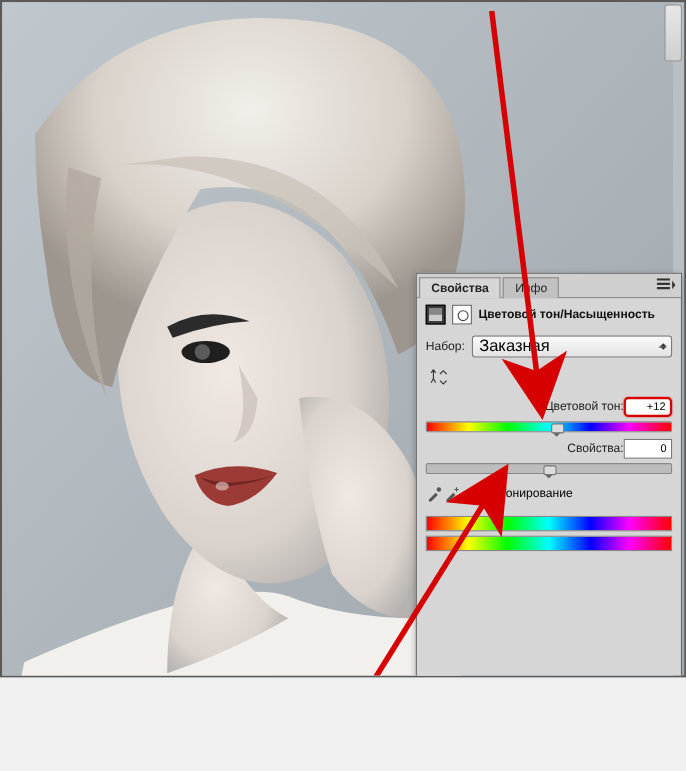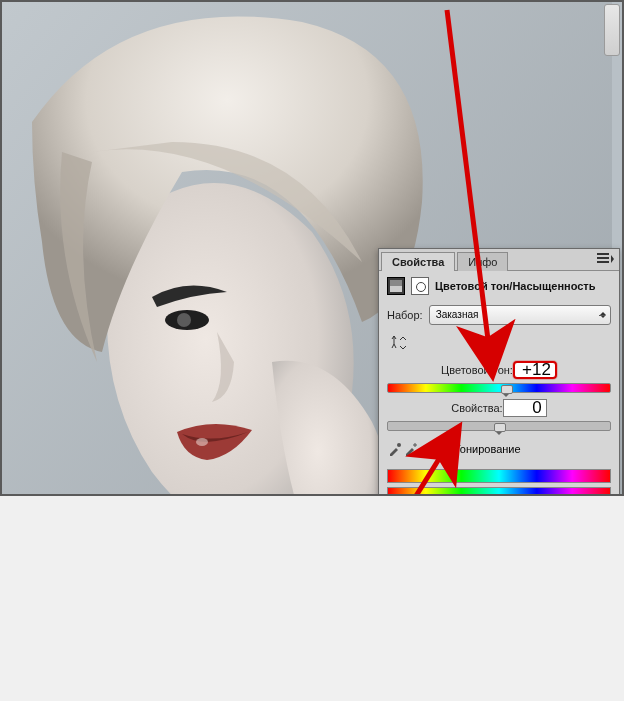--- a/index.html
+++ b/index.html
@@ -1,17 +1,17 @@
 <!DOCTYPE html>
 <html><head>
 <meta charset="utf-8">
 <style>
   * { box-sizing: border-box; margin: 0; padding: 0; }
   body { font-family: Tahoma, Arial, sans-serif; font-size: 11px; background: #f0f0f0; }
-  .stage { position: relative; width: 624px; height: 496px; border: 2px solid #5a5a5a; overflow: hidden; background: #b8c0c6; }
+  .stage { position: relative; width: 624px; height: 616px; border: 2px solid #5a5a5a; overflow: hidden; background: #b8c0c6; }
 
   
   .canvas {
     position: absolute; left: 0; top: 0; width: 610px; height: 697px;
     background: linear-gradient(135deg, #bcc3c8 0%, #a8b0b6 100%);
     overflow: hidden;
   }
   .scrollbar-v {
     position: absolute; right: 2px; top: 2px; width: 16px; height: 52px;
     background: linear-gradient(#e7e7e7,#cfcfcf); border: 1px solid #9a9a9a; border-radius: 3px;
@@ -54,43 +54,43 @@
   .mask-box::after {
     content: ""; position: absolute; left: 4px; top: 4px; width: 8px; height: 8px; border: 1px solid #444; border-radius: 50%;
   }
   .header-title { font-weight: bold; color: #111; }
 
   .row { display: flex; align-items: center; padding: 4px 8px; gap: 6px; }
   .label { color: #222; flex: 0 0 auto; }
   .select {
     flex: 1; height: 20px; background: linear-gradient(#fafafa,#e3e3e3);
     border: 1px solid #7a7a7a; border-radius: 3px; padding: 0 16px 0 6px;
-    position: relative; font-size: 10px; line-height: 18px; color: #000;
+    position: relative; font-size: 15px; line-height: 18px; color: #000;
   }
   .select::after {
     content: ""; position: absolute; right: 4px; top: 3px; width: 8px; height: 12px;
     background:
       linear-gradient(#555,#555) center/6px 1px no-repeat;
   }
   .select .arrows {
     position: absolute; right: 3px; top: 2px;
   }
   .updown { width:8px; height:14px; }
   .updown::before { content:""; position:absolute; left:1px; top:1px; border:3px solid transparent; border-bottom-color:#333; }
   .updown::after  { content:""; position:absolute; left:1px; bottom:1px; border:3px solid transparent; border-top-color:#333; }
 
   .hand-row .hand {
     width: 22px; height: 20px; display:flex; align-items:center; justify-content:center;
   }
 
   .slider-block { padding: 4px 8px 2px 8px; }
-  .slider-head { display:flex; justify-content:center; align-items:center; margin-bottom:4px; }
+  .slider-head { display:flex; justify-content:flex-end; align-items:center; margin-bottom:4px; }
   .valbox {
     width: 44px; height: 18px; background:#fff; border:1px solid #7a7a7a; text-align:right;
-    padding: 0 4px; font-size: 17px; line-height:16px; color:#000;
+    padding: 0 4px; font-size: 10px; line-height:16px; color:#000;
   }
   .valbox.hl { border: 2px solid #d60000; border-radius: 4px; box-shadow: 0 0 0 1px rgba(214,0,0,.2); }
 
   .track {
     position: relative; height: 10px; border: 1px solid #888; border-radius: 2px;
     background: #bdbdbd;
   }
   .track.hue {
     background: linear-gradient(to right,
       #ff0000 0%, #ffff00 17%, #00ff00 33%, #00ffff 50%, #0000ff 67%, #ff00ff 83%, #ff0000 100%);

